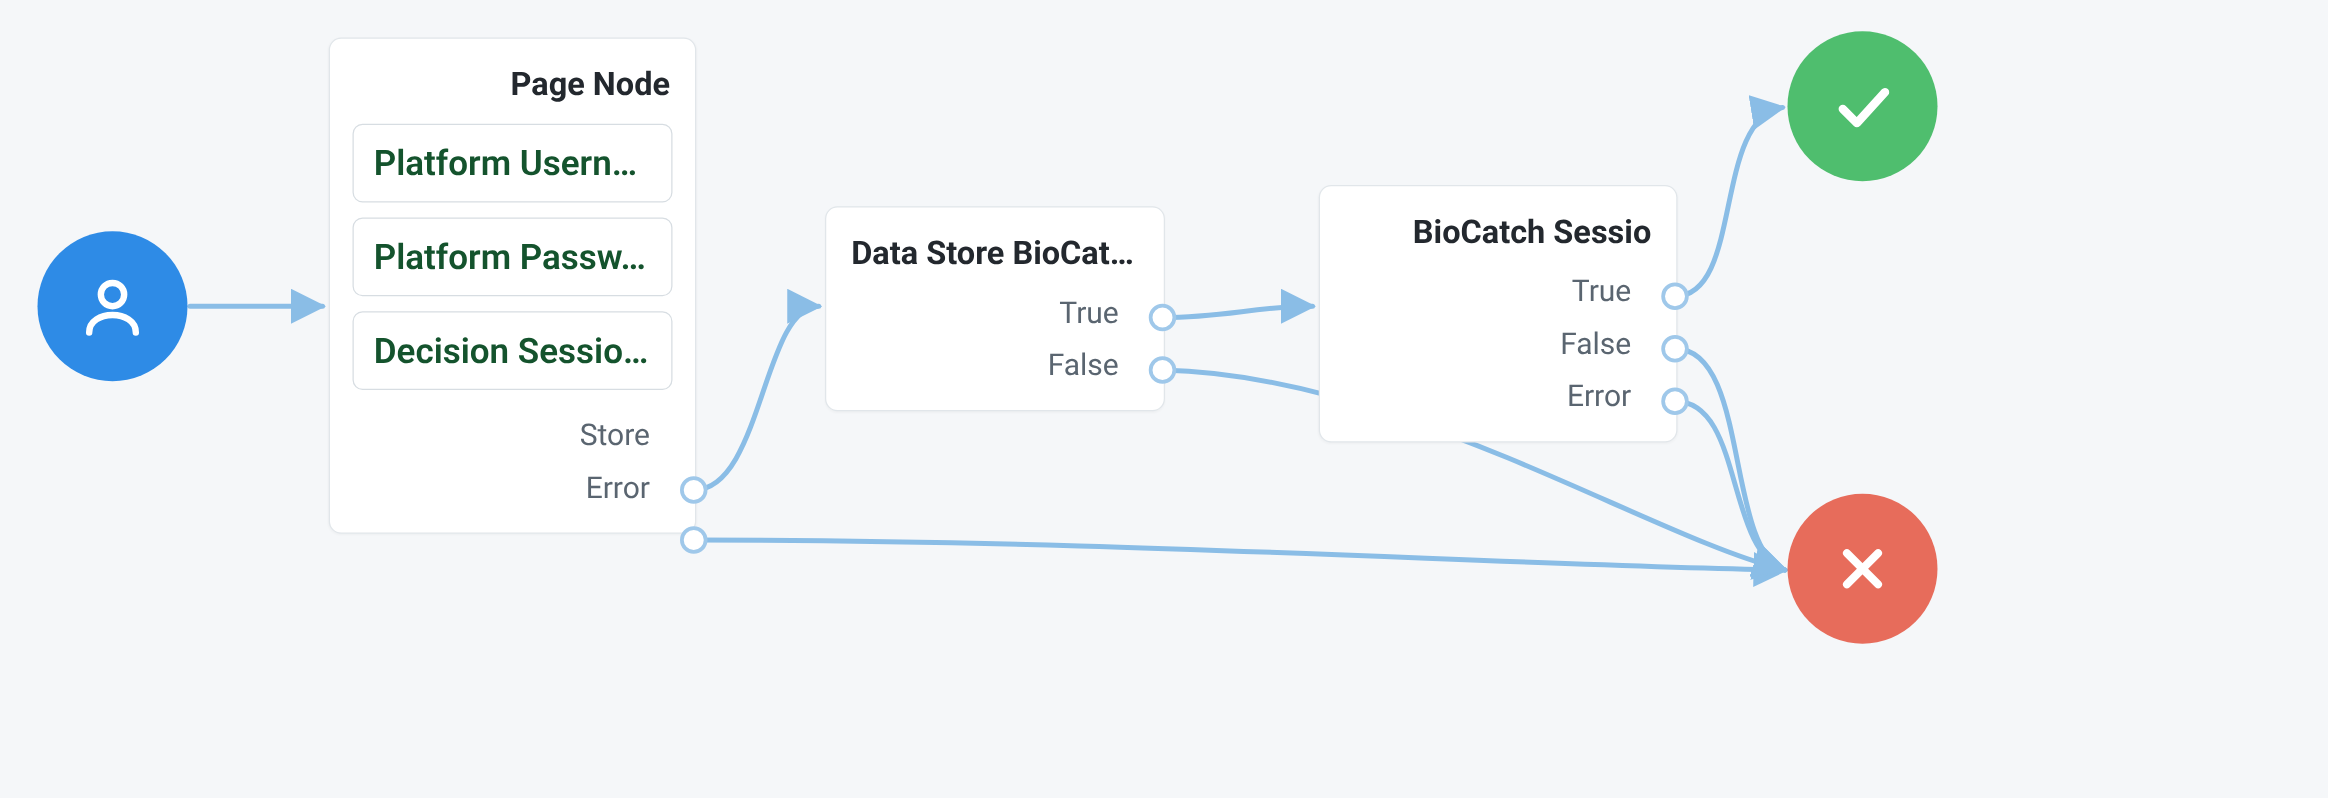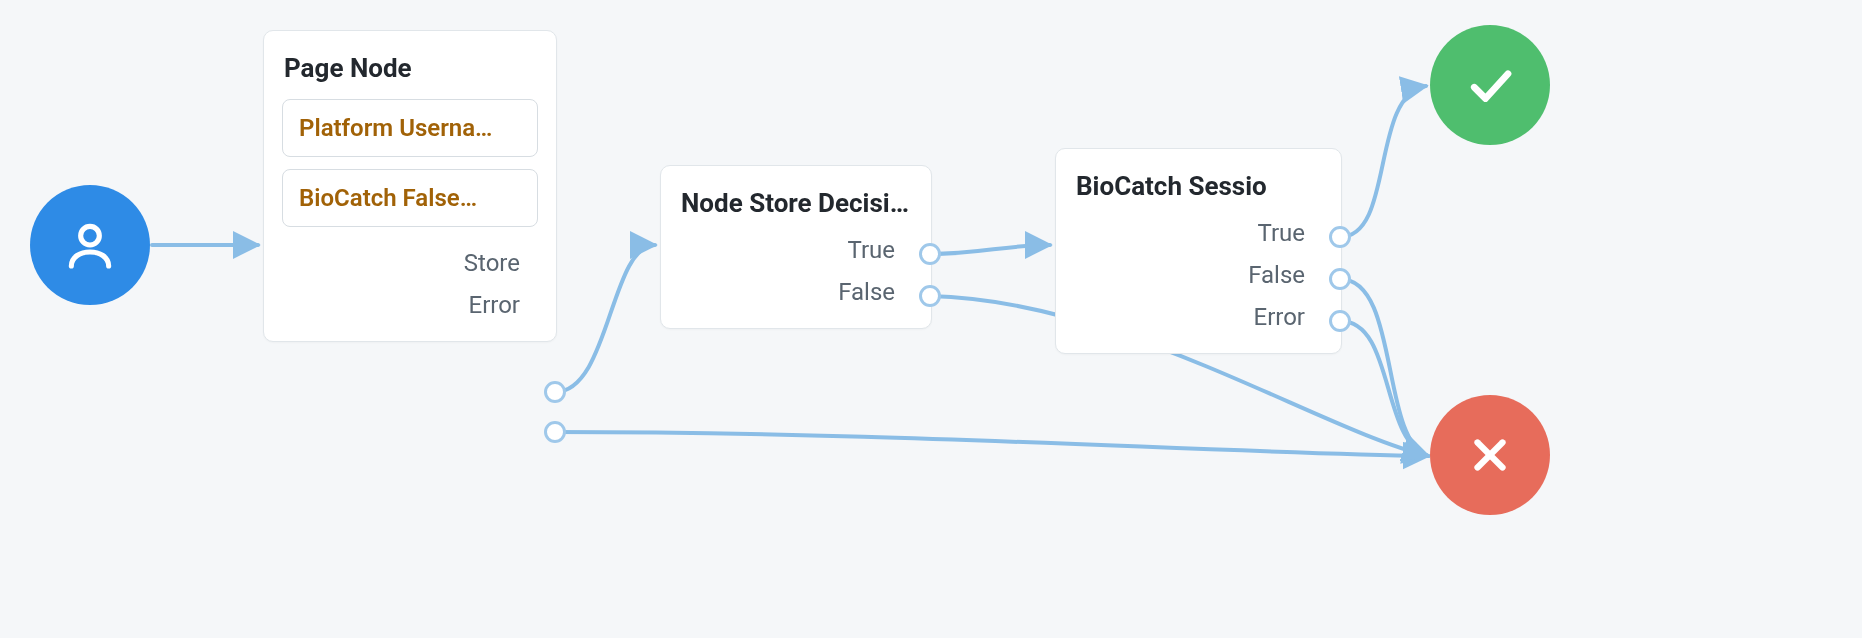--- a/index.html
+++ b/index.html
@@ -6,23 +6,23 @@
   .canvas{position:relative;width:1862px;height:638px}
   svg.wires{position:absolute;left:0;top:0;width:1862px;height:638px;pointer-events:none}
   
   .start-node{position:absolute;width:120px;height:120px;border-radius:50%;background:#2e8be6;display:flex;align-items:center;justify-content:center;color:#fff}
   
   .end-node{position:absolute;width:120px;height:120px;border-radius:50%;display:flex;align-items:center;justify-content:center;color:#fff}
   .end-success{background:#4fbe6e}
   .end-fail{background:#e76c5b}
   
   .card{position:absolute;background:#fff;border:1px solid #e1e6ea;border-radius:10px;box-shadow:0 1px 2px rgba(0,0,0,0.03)}
-  .card-title{font-size:26px;font-weight:700;color:#23282e;text-align:left;padding:22px 20px 10px 20px;white-space:nowrap;overflow:hidden;text-overflow:ellipsis}
+  .card-title{font-size:26px;font-weight:700;color:#23282e;text-align:right;padding:22px 20px 10px 20px;white-space:nowrap;overflow:hidden;text-overflow:ellipsis}
   .card-body{padding:6px 18px 14px 18px;display:flex;flex-direction:column;gap:12px}
-  .sub-item{border:1px solid #d7dde2;border-radius:8px;padding:14px 16px;font-size:24px;font-weight:600;color:#a16207;white-space:nowrap;overflow:hidden;text-overflow:ellipsis}
+  .sub-item{border:1px solid #d7dde2;border-radius:8px;padding:14px 16px;font-size:28px;font-weight:600;color:#14532d;white-space:nowrap;overflow:hidden;text-overflow:ellipsis}
   .outcomes{padding:4px 36px 18px 18px;display:flex;flex-direction:column;gap:6px}
   .outcome-row{position:relative;text-align:right;font-size:24px;color:#5a6570;height:36px;line-height:36px}
   .port{position:absolute;width:22px;height:22px;border-radius:50%;background:#fff;border:3px solid #9fc8ea;box-sizing:border-box}
 </style>
 </head>
 <body>
 <div class="canvas">
 
 <svg class="wires" viewBox="0 0 1862 638">
   <defs>
@@ -54,36 +54,37 @@
   <svg width="56" height="56" viewBox="0 0 24 24" fill="none" stroke="#fff" stroke-width="2.2" stroke-linecap="round" stroke-linejoin="round">
     <circle cx="12" cy="8" r="4"></circle>
     <path d="M4 21c0-4 4-6 8-6s8 2 8 6"></path>
   </svg>
 </div>
 
 <div class="card" style="left:263px;top:30px;width:292px">
   <div class="card-title">Page Node</div>
   <div class="card-body">
     <div class="sub-item">Platform Userna…</div>
-    <div class="sub-item">BioCatch False…</div>
+    <div class="sub-item">Platform Passw…</div>
+    <div class="sub-item">Decision Sessio…</div>
   </div>
   <div class="outcomes">
     <div class="outcome-row">
       <span>Store</span>
     </div>
     <div class="outcome-row">
       <span>Error</span>
     </div>
   </div>
 </div>
 <div class="port" style="left:544px;top:381px"></div>
 <div class="port" style="left:544px;top:421px"></div>
 
 <div class="card" style="left:660px;top:165px;width:270px">
-  <div class="card-title">Node Store Decision</div>
+  <div class="card-title">Data Store BioCatch</div>
   <div class="outcomes">
     <div class="outcome-row">
       <span>True</span>
     </div>
     <div class="outcome-row">
       <span>False</span>
     </div>
   </div>
 </div>
 <div class="port" style="left:919px;top:243px"></div>

